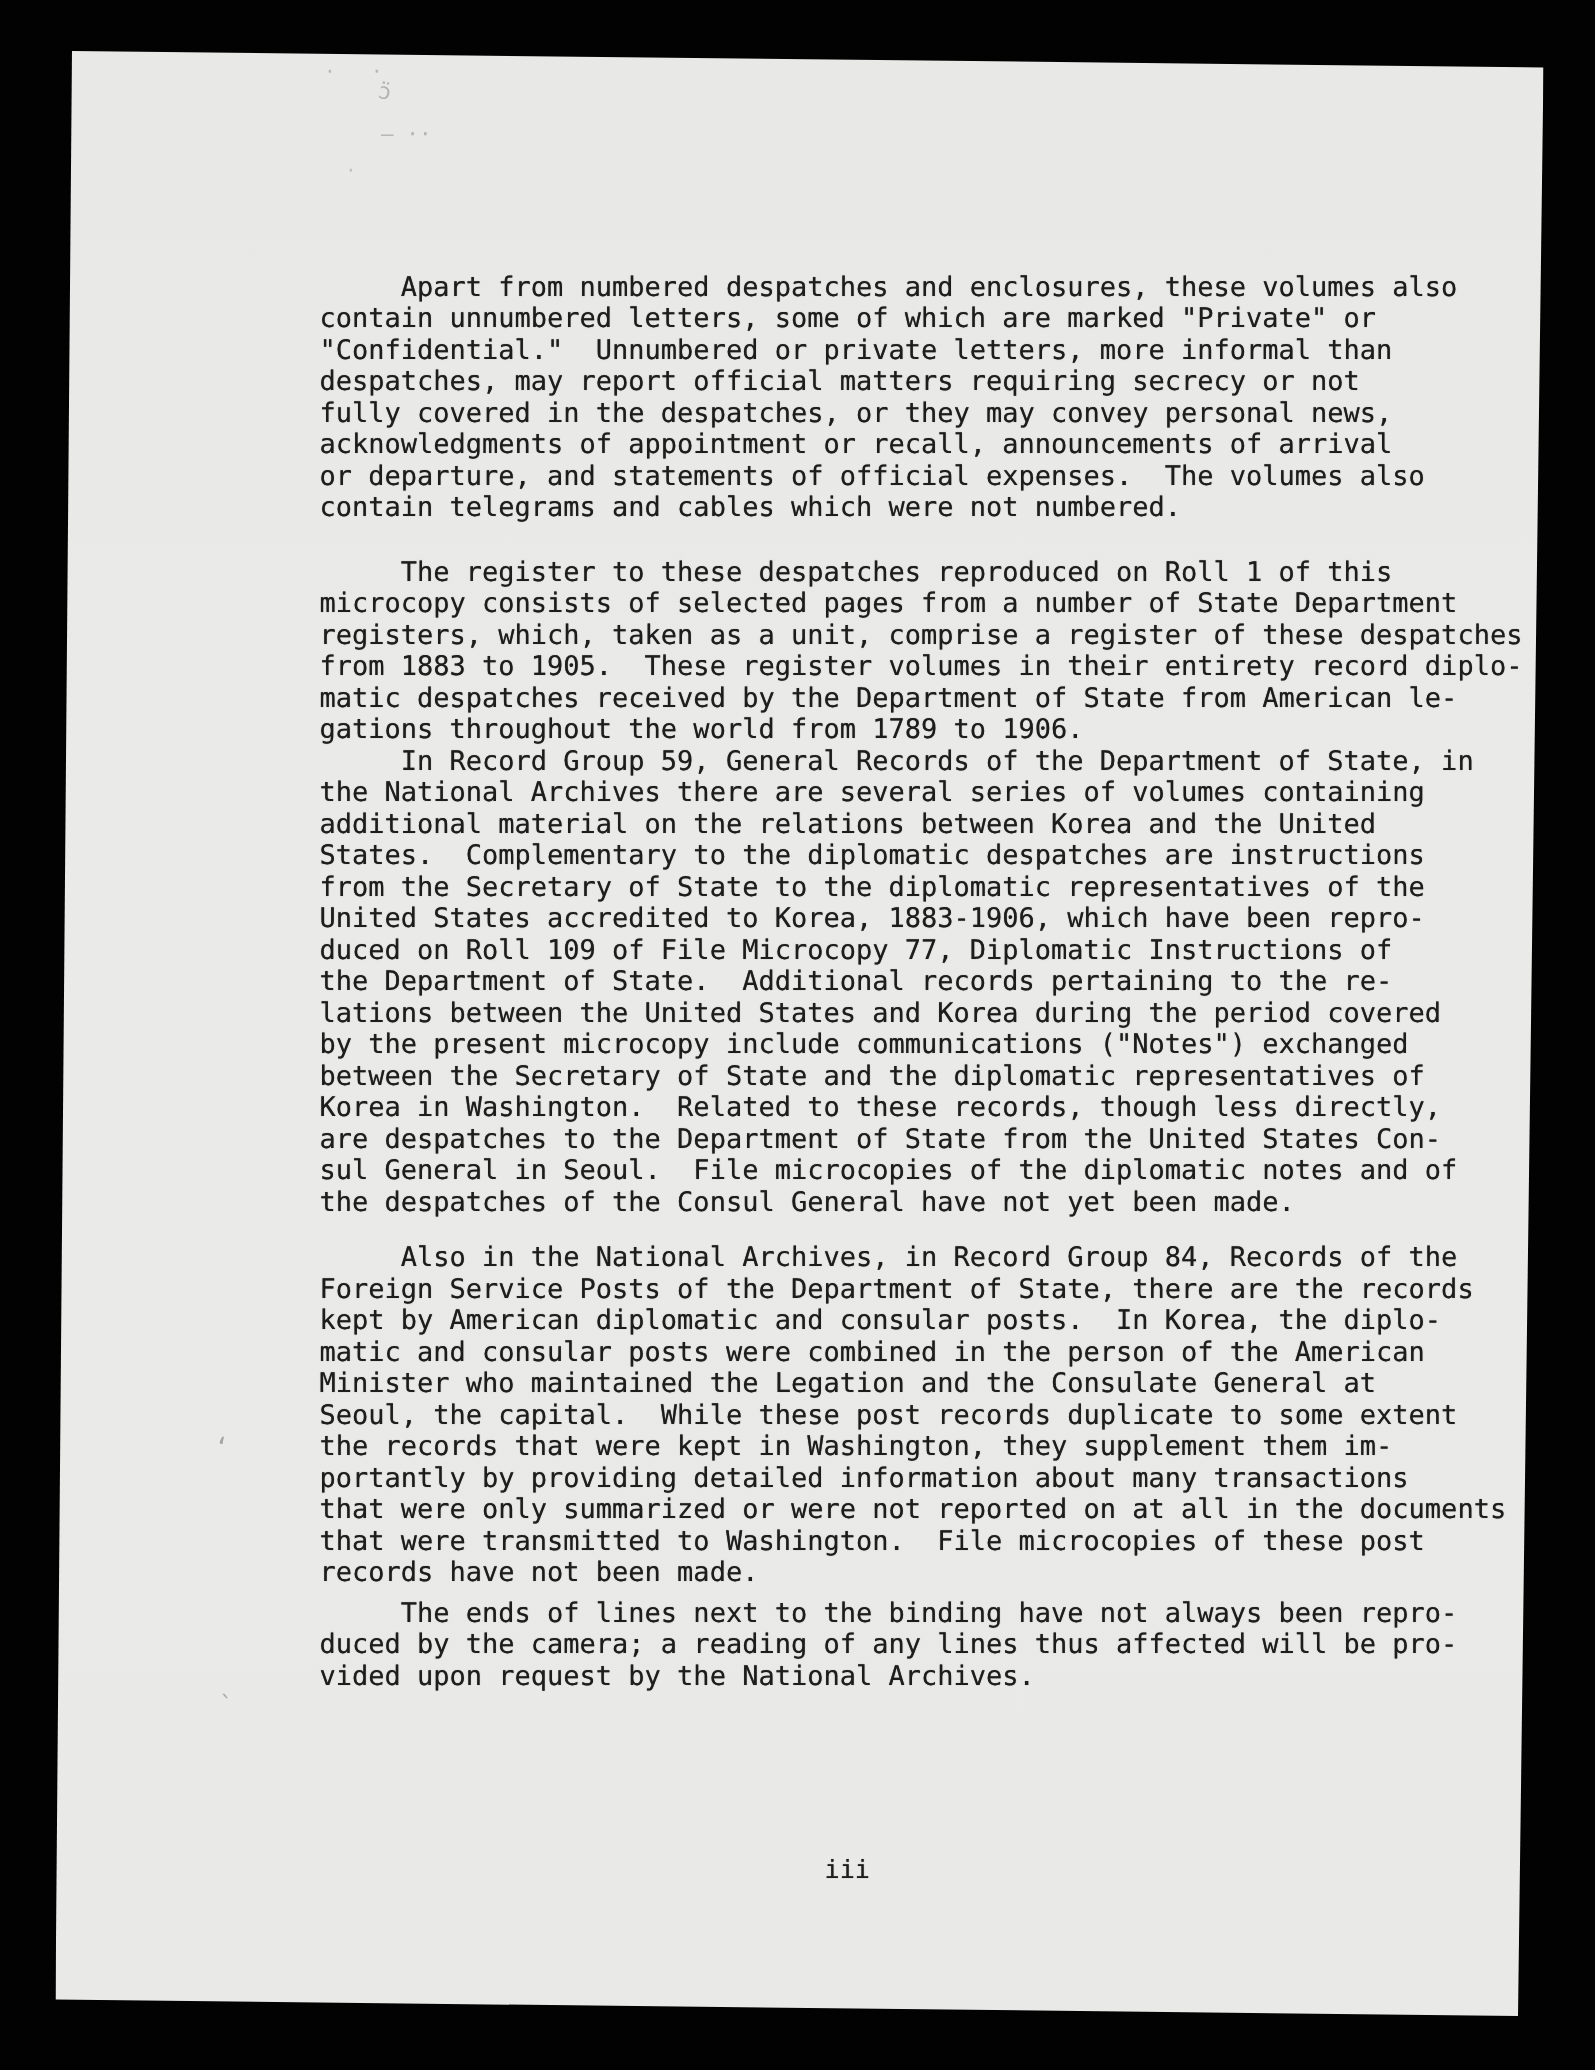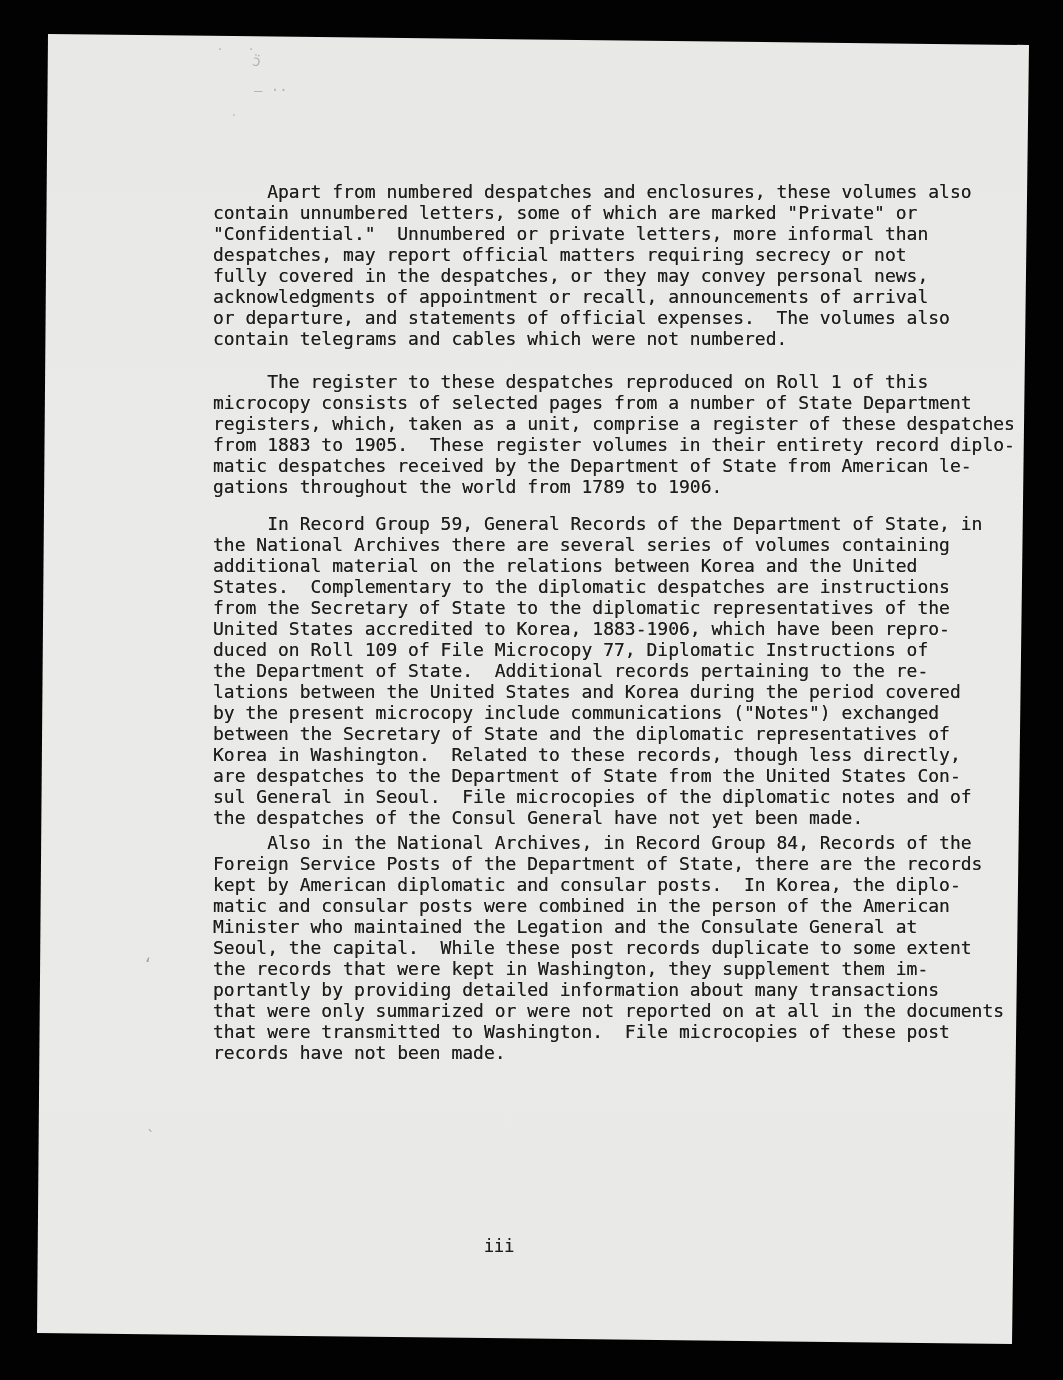--- a/index.html
+++ b/index.html
@@ -33,30 +33,30 @@
     font-size: 18px;
     line-height: 21px;
     letter-spacing: 0px;
     text-shadow: 0 0 0.5px rgba(25,25,25,0.7);
   }
   .para {
     margin: 0;
     white-space: pre;
   }
   .para.p1 { margin-bottom: 22px; }
-  .para.p2 { margin-bottom: 16px; }
-  .para.p3 { margin-bottom: 4px; }
+  .para.p2 { }
+  .para.p3 { margin-bottom: 16px; }
   .para.p4 { margin-bottom: 6px; }
   .para.p5 { margin-bottom: 0; }
   .page-number {
     position: absolute;
-    left: 484px;
+    left: 500px;
     top: 1236px;
     width: 80px;
-    text-align: left;
+    text-align: right;
     color: #1d1d1d;
     font-size: 16.8px;
     line-height: 21px;
     text-shadow: 0 0 0.5px rgba(25,25,25,0.7);
   }
   
   .artifact {
     position: absolute;
     color: rgba(40,40,45,0.45);
     font-size: 13px;
@@ -117,17 +117,20 @@
 Foreign Service Posts of the Department of State, there are the records
 kept by American diplomatic and consular posts.  In Korea, the diplo-
 matic and consular posts were combined in the person of the American
 Minister who maintained the Legation and the Consulate General at
 Seoul, the capital.  While these post records duplicate to some extent
 the records that were kept in Washington, they supplement them im-
 portantly by providing detailed information about many transactions
 that were only summarized or were not reported on at all in the documents
 that were transmitted to Washington.  File microcopies of these post
 records have not been made.</p>
+      <p class="para p5">     The ends of lines next to the binding have not always been repro-
+duced by the camera; a reading of any lines thus affected will be pro-
+vided upon request by the National Archives.</p>
     </div>
 
     <div class="page-number">iii</div>
   </div>
 </div>
 
 </body></html>

